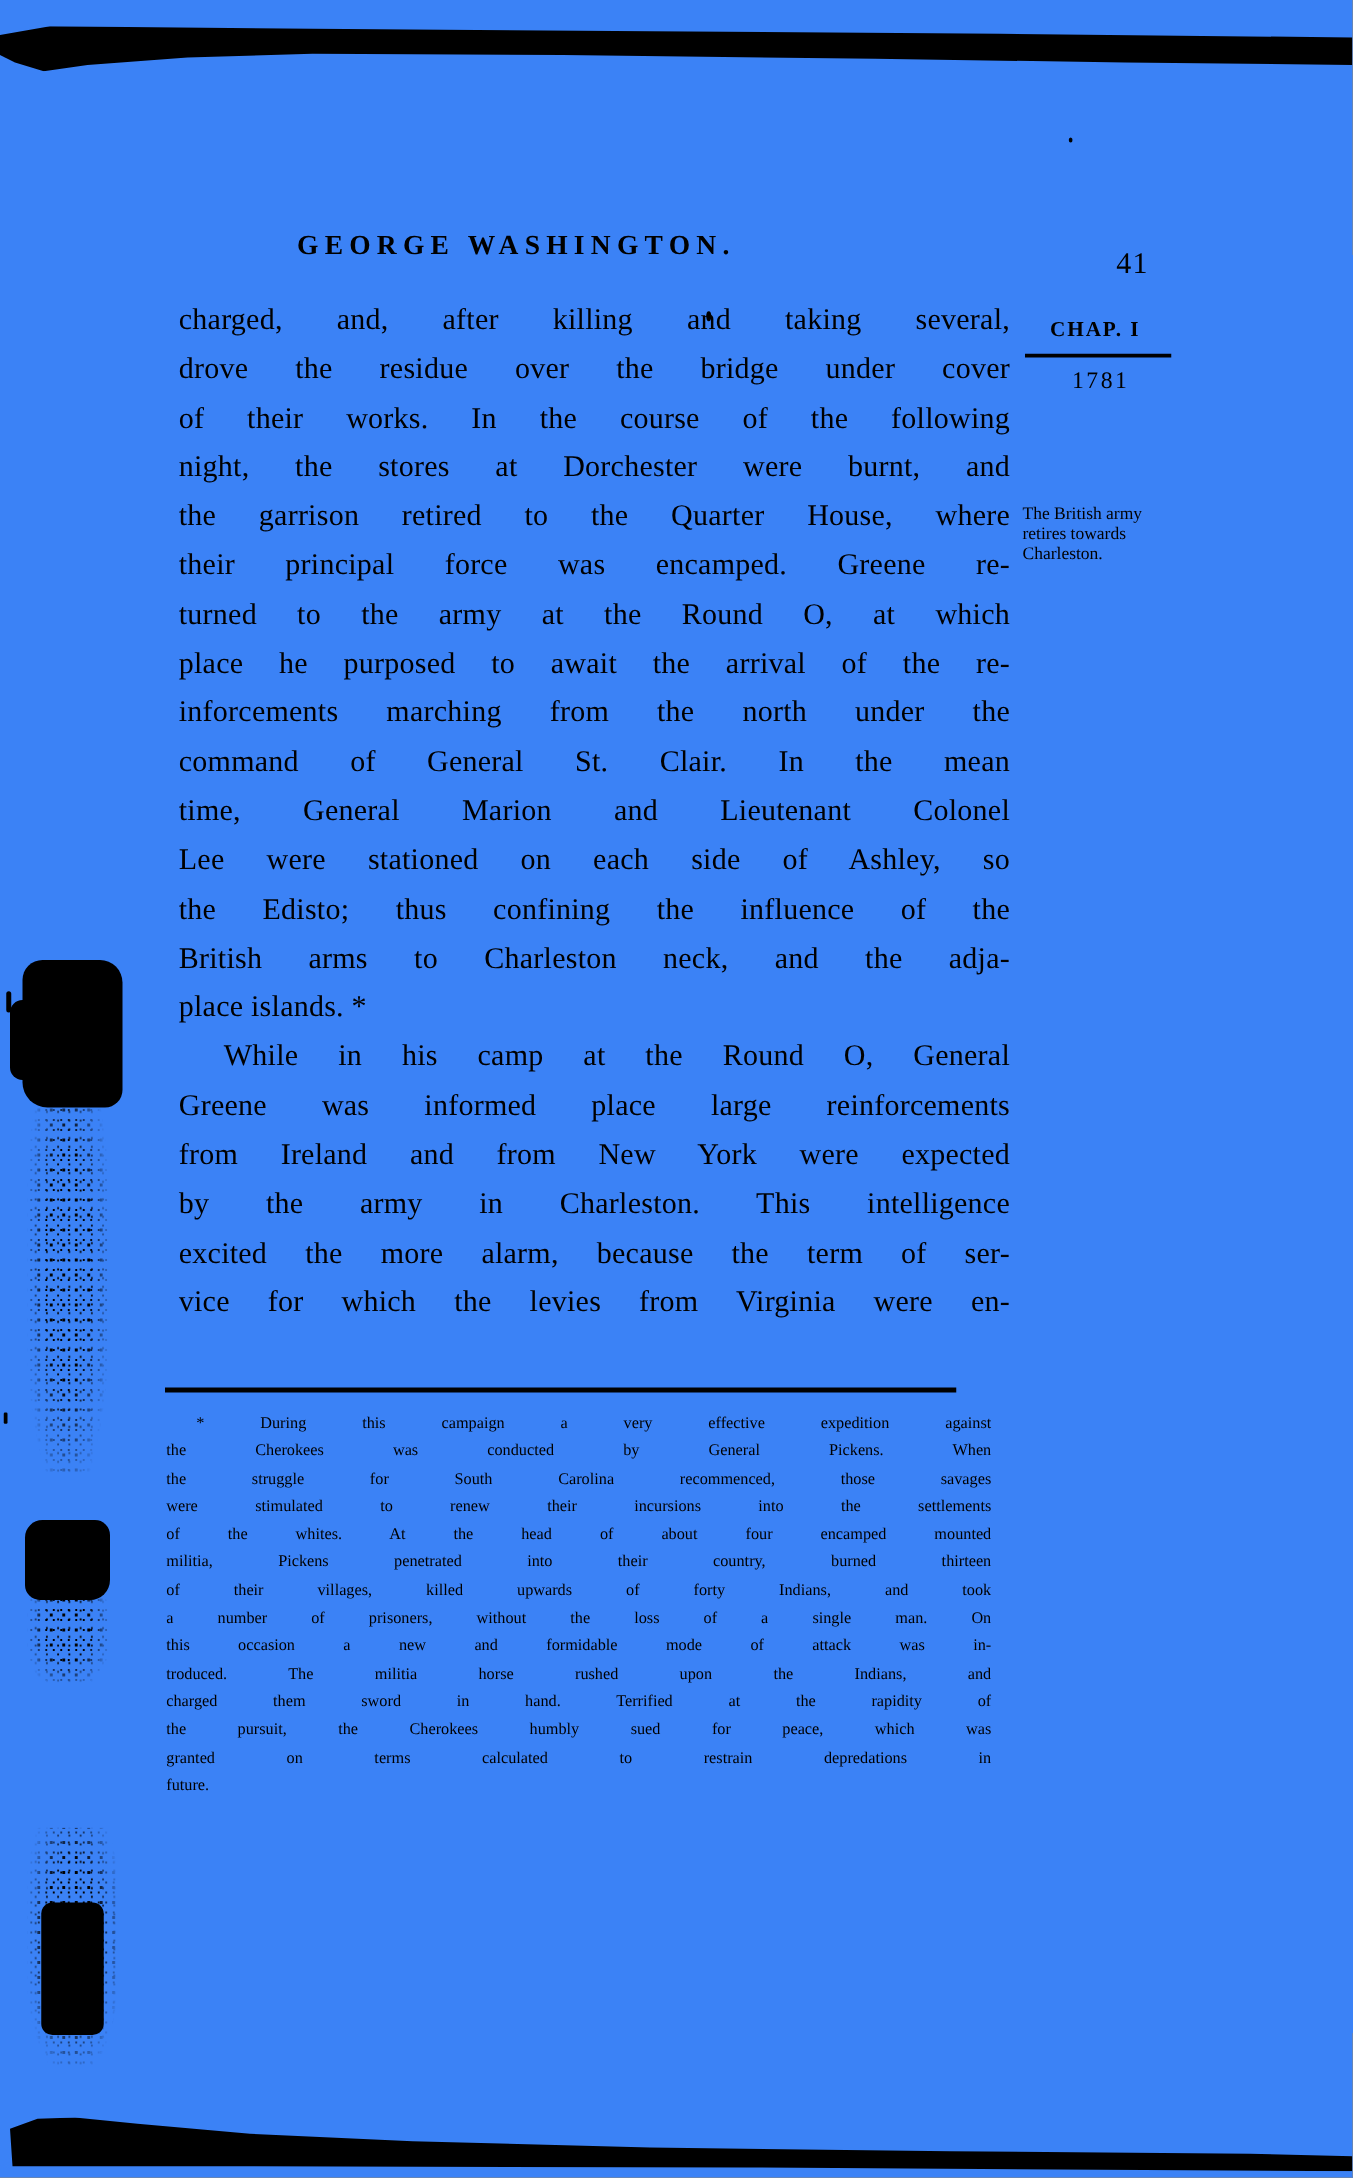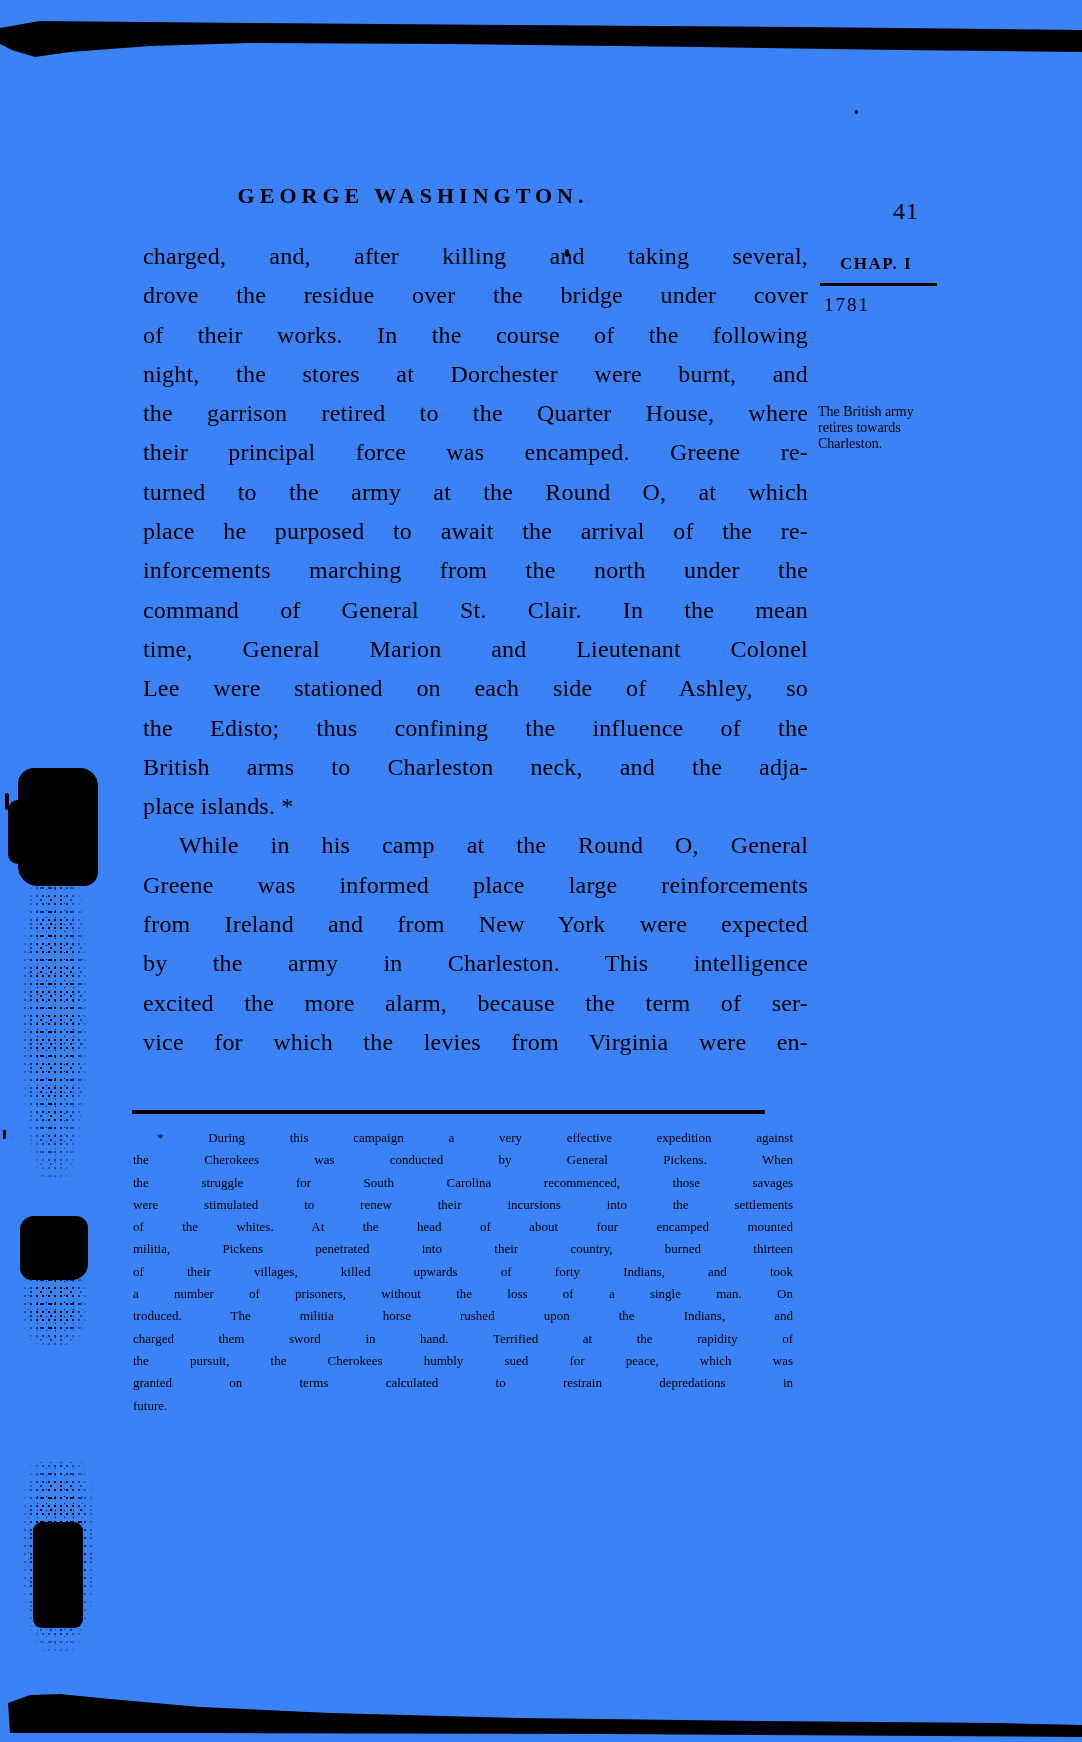--- a/index.html
+++ b/index.html
@@ -49,21 +49,21 @@
   
   .running-header {
     position:absolute; left:113px; top:183px; width:600px;
     text-align:center; font-size:22px; letter-spacing:5px; font-weight:bold;
   }
   .page-number { position:absolute; left:893px; top:198px; font-size:24px; letter-spacing:1px; }
   
   .chapter { position:absolute; left:824px; top:254px; width:118px; font-size:17px;
              letter-spacing:1.5px; font-weight:bold;margin-left:16px; }
   .chap-rule { position:absolute; left:820px; top:283px; width:117px; height:3px; background:#000; }
-  .year { position:absolute; left:824px; top:294px; width:113px; 
+  .year { position:absolute; left:824px; top:294px; width:113px; text-align:center;
           font-size:19px; letter-spacing:2px; }
   .side-note { position:absolute; left:818px; top:404px; width:96px;
                font-size:14px; line-height:15.9px; }
   
   .main-col { position:absolute; left:143px; top:237px; width:665px;
               font-size:24px; line-height:39.3px; letter-spacing:0.2px; }
   .main-col .tline { height:39.3px; overflow:hidden; }
   .para2 .tline:first-child { padding-left:36px; }
   .tline { text-align:justify; text-align-last:justify; }
   .tline.lastleft { text-align-last:left; }
@@ -134,20 +134,21 @@
   <div class="fn-rule"></div>
   <div class="footnote-col">
       <div class="tline">* During this campaign a very effective expedition against</div>
       <div class="tline">the Cherokees was conducted by General Pickens. When</div>
       <div class="tline">the struggle for South Carolina recommenced, those savages</div>
       <div class="tline">were stimulated to renew their incursions into the settlements</div>
       <div class="tline">of the whites. At the head of about four encamped mounted</div>
       <div class="tline">militia, Pickens penetrated into their country, burned thirteen</div>
       <div class="tline">of their villages, killed upwards of forty Indians, and took</div>
       <div class="tline">a number of prisoners, without the loss of a single man. On</div>
+      <div class="tline">this occasion a new and formidable mode of attack was in-</div>
       <div class="tline">troduced. The militia horse rushed upon the Indians, and</div>
       <div class="tline">charged them sword in hand. Terrified at the rapidity of</div>
       <div class="tline">the pursuit, the Cherokees humbly sued for peace, which was</div>
       <div class="tline">granted on terms calculated to restrain depredations in</div>
       <div class="tline lastleft">future.</div>
     </div>
 
 </div>
 
 </body></html>

